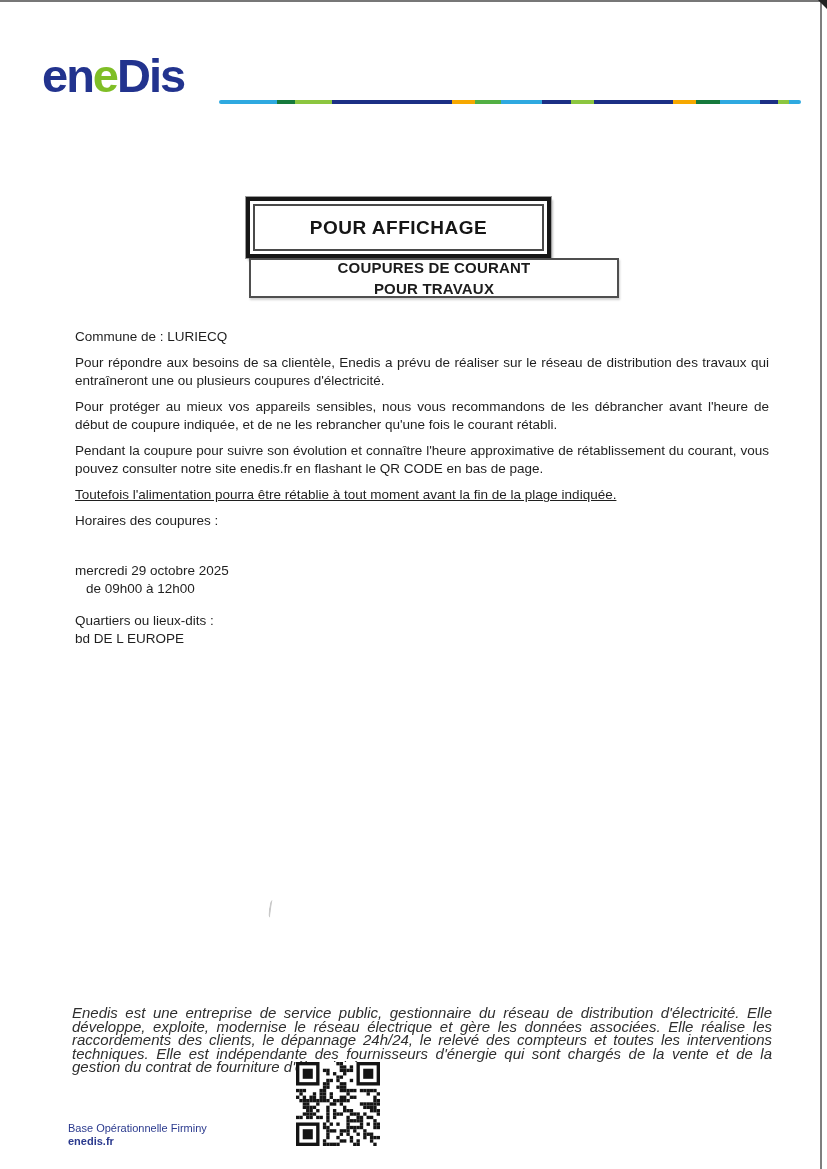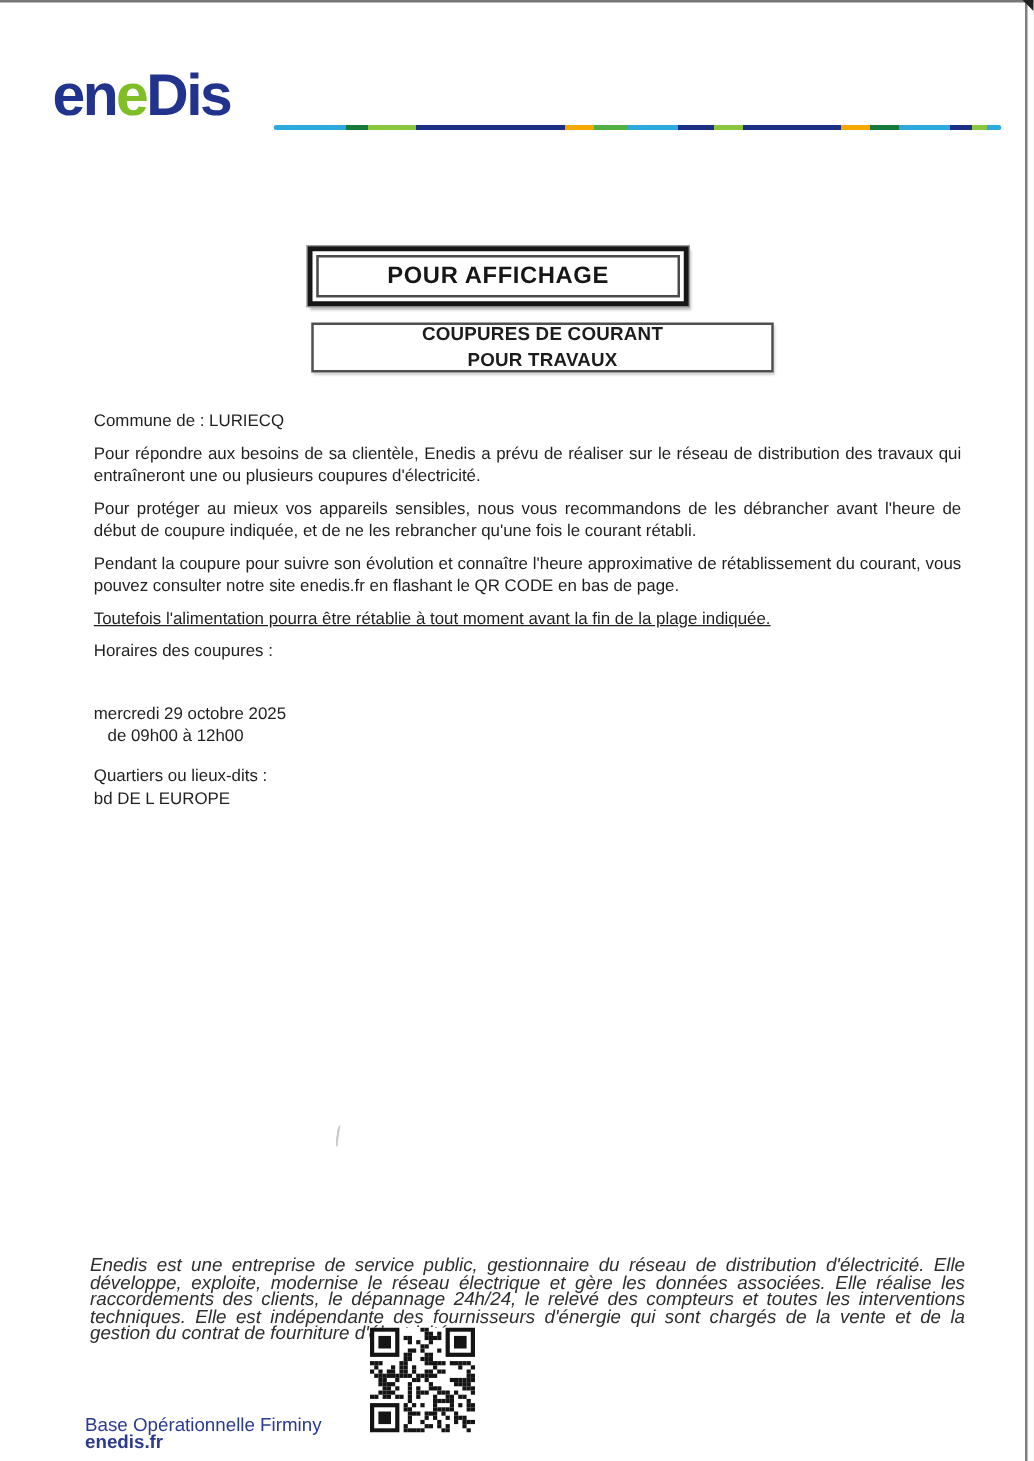--- a/index.html
+++ b/index.html
@@ -40,21 +40,21 @@
       #1c2f85 64.5%, #1c2f85 78%,
       #f6a800 78%, #f6a800 82%,
       #167a3c 82%, #167a3c 86%,
       #2ea9e0 86%, #2ea9e0 93%,
       #1c2f85 93%, #1c2f85 96%,
       #8cc63f 96%, #8cc63f 98%,
       #2ea9e0 98%, #2ea9e0 100%);
   }
   
   .affichage-box{
-    position:absolute;left:246px;top:197px;width:305px;height:48px;
+    position:absolute;left:246px;top:197px;width:305px;height:61px;
     border:4px solid #161616;background:#fff;box-sizing:border-box;
     box-shadow:0 0 0 1px #9a9a9a, 2px 3px 2px rgba(0,0,0,.25);
     padding:3px;
   }
   .affichage-inner{
     width:100%;height:100%;box-sizing:border-box;
     border:2px solid #4a4a4a;
     display:flex;align-items:center;justify-content:center;
     font-size:19px;font-weight:700;letter-spacing:.5px;color:#161616;
   }
@@ -72,21 +72,21 @@
   .body-text p.ul{text-decoration:underline;margin-bottom:8px;}
   .body-text p.horaires{margin-bottom:32px;}
   .body-text p.tight{margin-bottom:0;}
   .body-text p.after-time{margin-bottom:14px;margin-left:11px;}
   
   .legal{
     position:absolute;left:72px;top:1006px;width:700px;
     font-size:15px;font-style:italic;line-height:13.5px;color:#2e2e2e;text-align:justify;
   }
   .qr{position:absolute;left:296px;top:1062px;width:84px;height:84px;}
-  .footer-left{position:absolute;left:68px;top:1122px;font-size:15px;line-height:13px;color:#2b3a8e;margin-top:12px;}
+  .footer-left{position:absolute;left:68px;top:1122px;font-size:11px;line-height:13px;color:#2b3a8e;}
   .footer-left .site{font-weight:700;}
   .footer-right{position:absolute;left:507px;top:1100px;width:300px;font-size:9.5px;line-height:12.5px;color:#2b3a8e;}
 </style>
 </head>
 <body>
 
 <div class="page">
 
   <div class="scan-top"></div>
   <div class="scan-right"></div>

